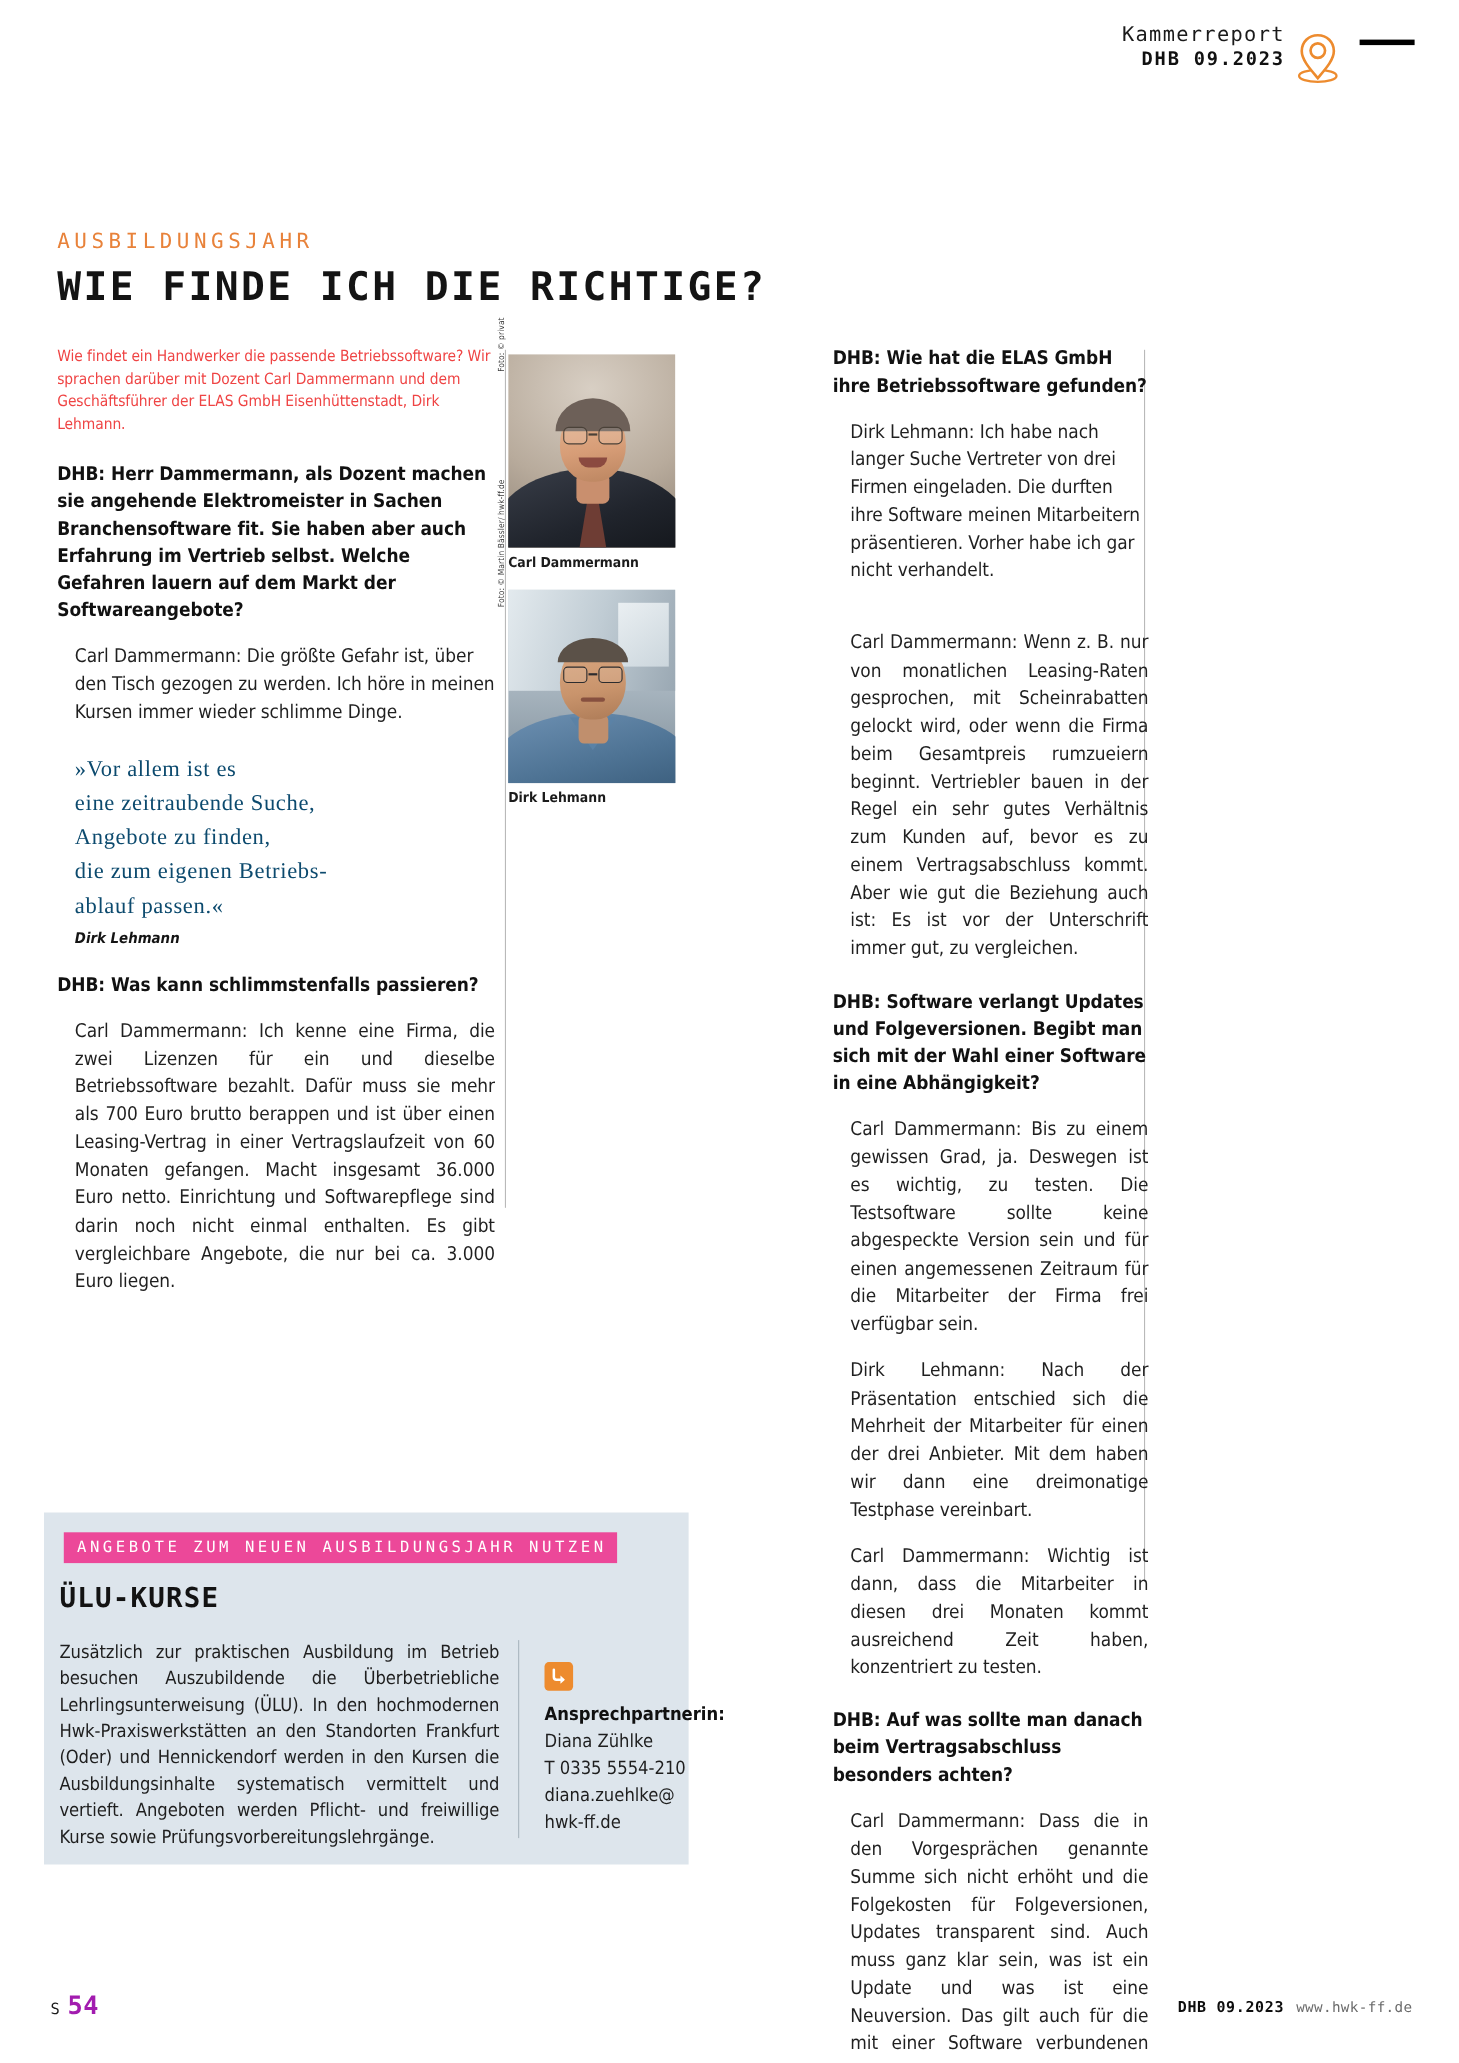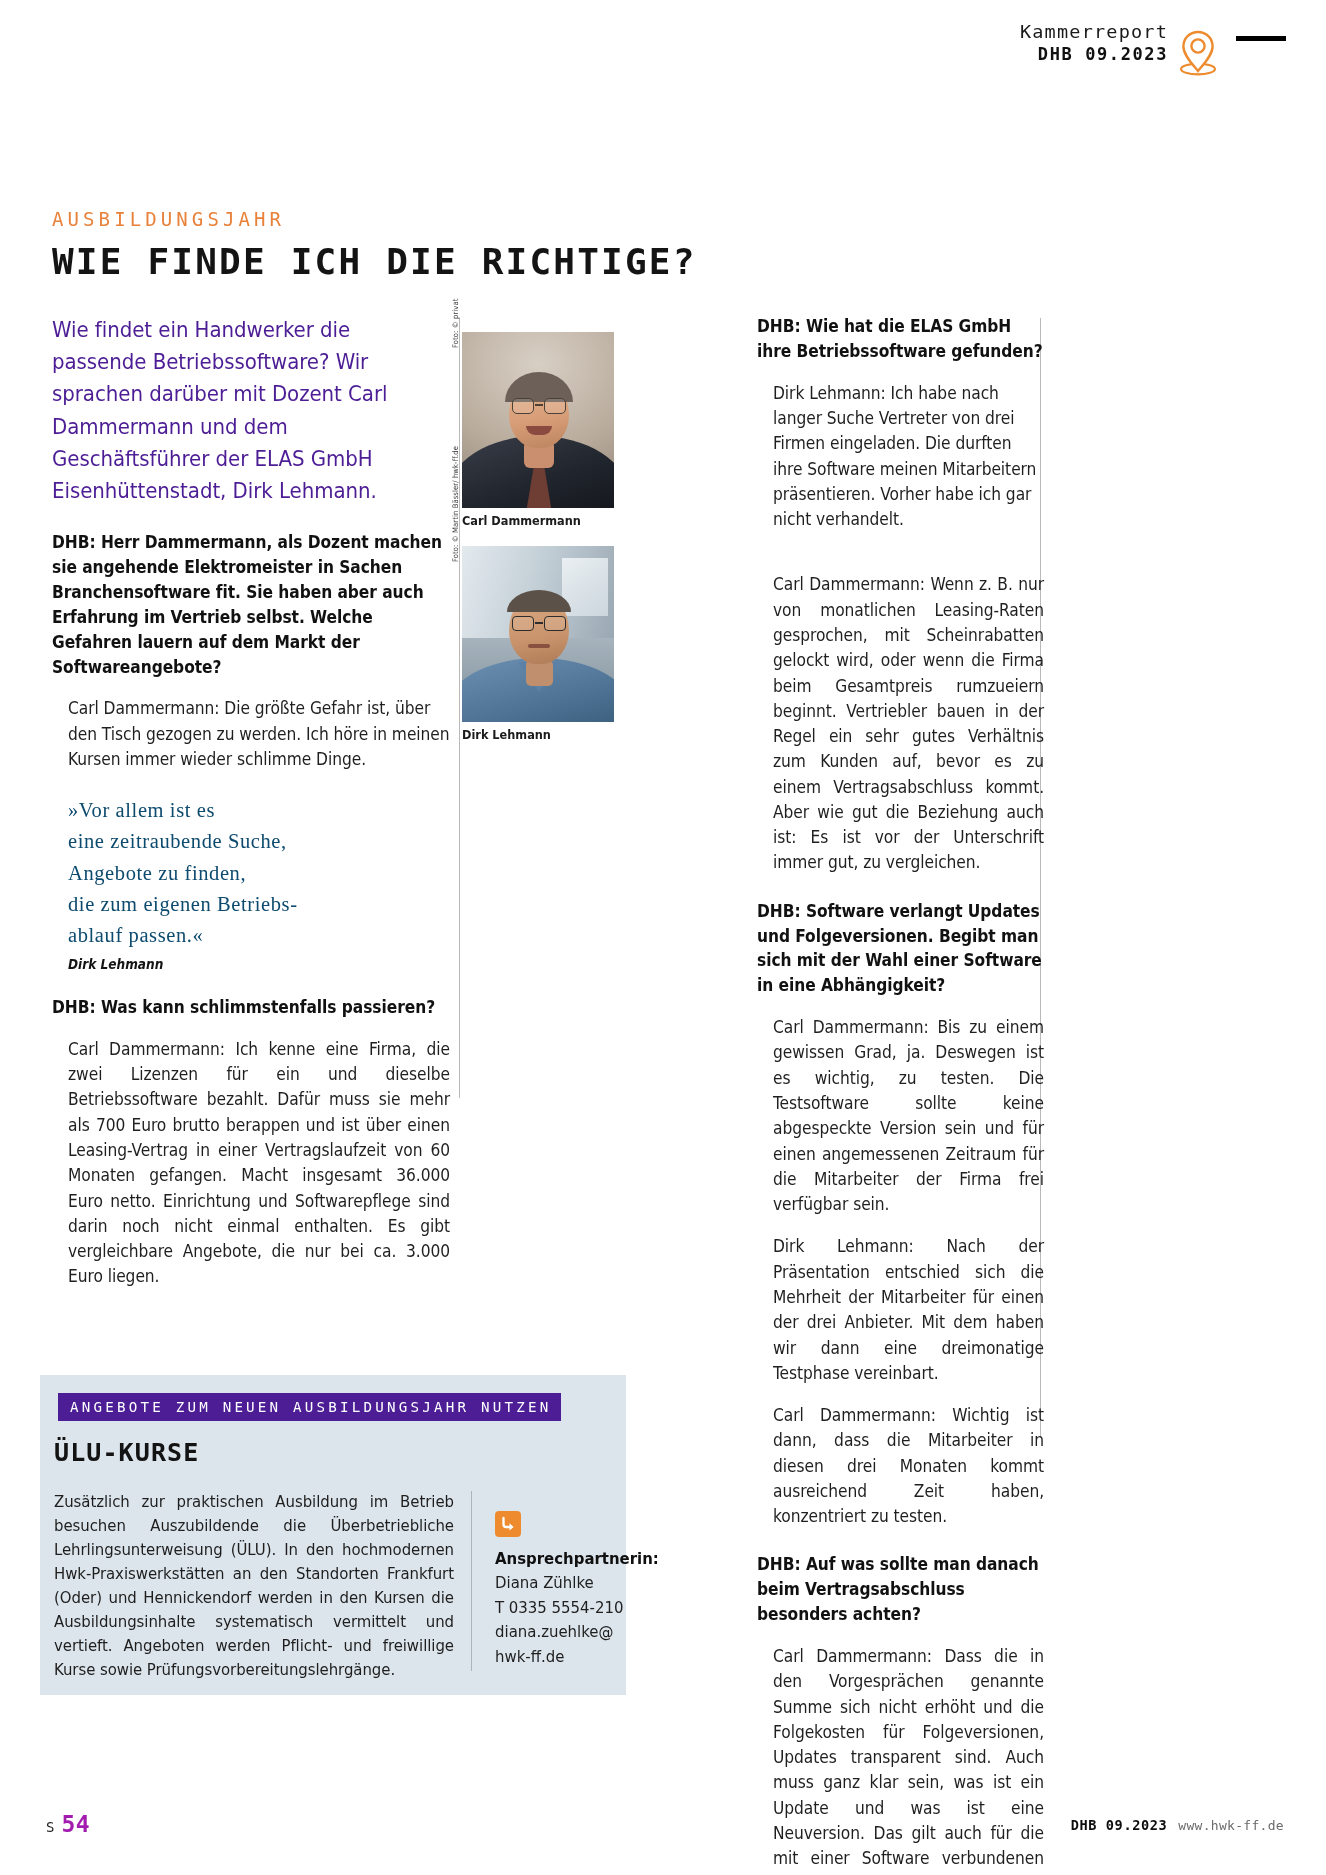--- a/index.html
+++ b/index.html
@@ -83,21 +83,21 @@
   
   .col-left {
     position: absolute;
     left: 52px;
     top: 314px;
     width: 398px;
   }
   .col-photos {
     position: absolute;
     left: 462px;
-    top: 332px;
+    top: 322px;
     width: 157px;
   }
   .col-right {
     position: absolute;
     left: 757px;
     top: 314px;
     width: 282px;
     padding-right: 0;
   }
   .col-right-wide { width: 287px; }
@@ -115,23 +115,23 @@
     left: 1040px;
     top: 318px;
     width: 1px;
     height: 1120px;
     background: #b9b9b9;
   }
 
   
   .intro {
     font-family: "DejaVu Sans Condensed", "Liberation Sans Narrow", "Liberation Sans", sans-serif;
-    font-size: 22px;
+    font-size: 14px;
     line-height: 1.465;
-    color: #4c1d95;
+    color: #ef4444;
     letter-spacing: -0.05px;
   }
   .q {
     font-family: "DejaVu Sans Condensed", "Liberation Sans Narrow", "Liberation Sans", sans-serif;
     font-size: 17.2px;
     font-weight: bold;
     line-height: 1.445;
     color: #111111;
     letter-spacing: -0.05px;
   }
@@ -308,21 +308,21 @@
     left: 40px;
     top: 1375px;
     width: 586px;
     height: 320px;
     background: #dde5ec;
   }
   .infobox-tag {
     position: absolute;
     left: 18px;
     top: 18px;
-    background: #4c1d95;
+    background: #ec4899;
     color: #ffffff;
     font-family: "DejaVu Sans Mono", monospace;
     font-size: 14.2px;
     letter-spacing: 3.2px;
     padding: 6px 10px 6px 12px;
     white-space: nowrap;
   }
   .infobox-title {
     position: absolute;
     left: 14px;

